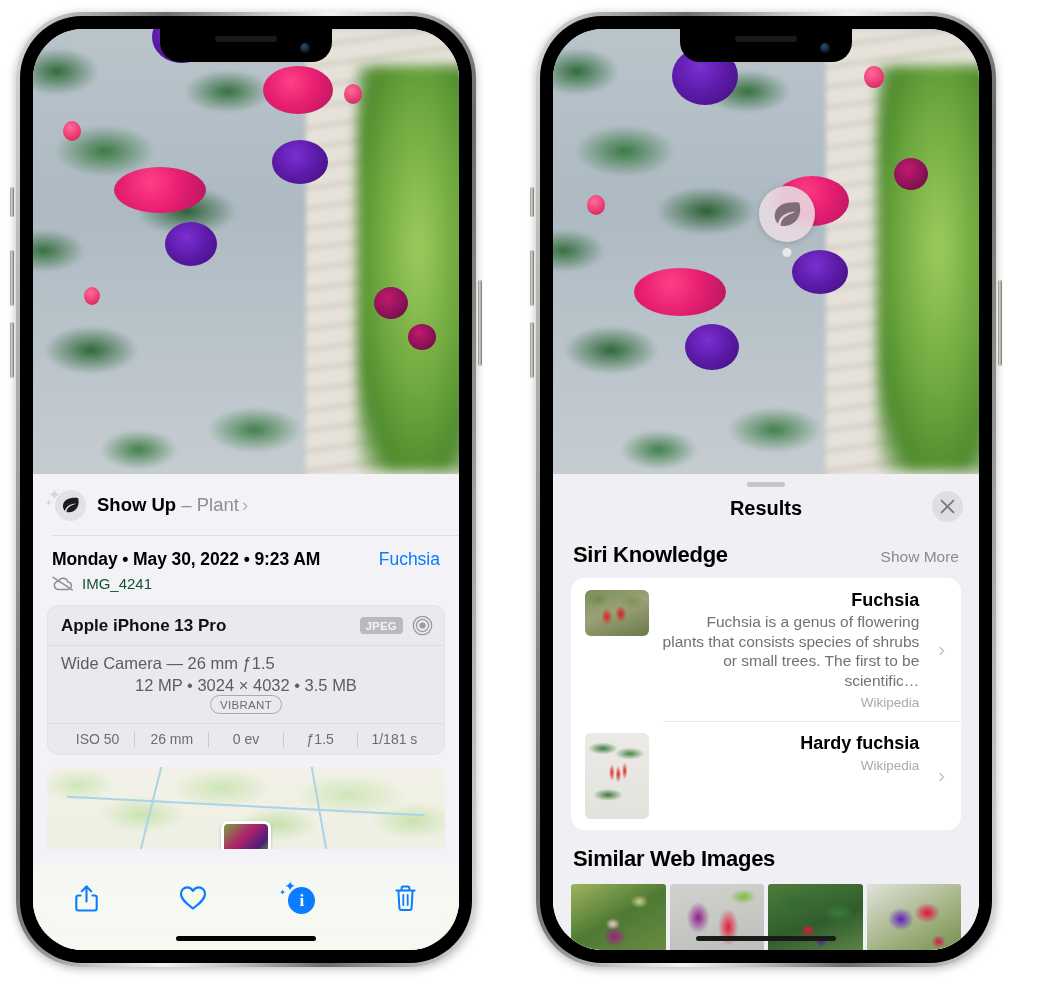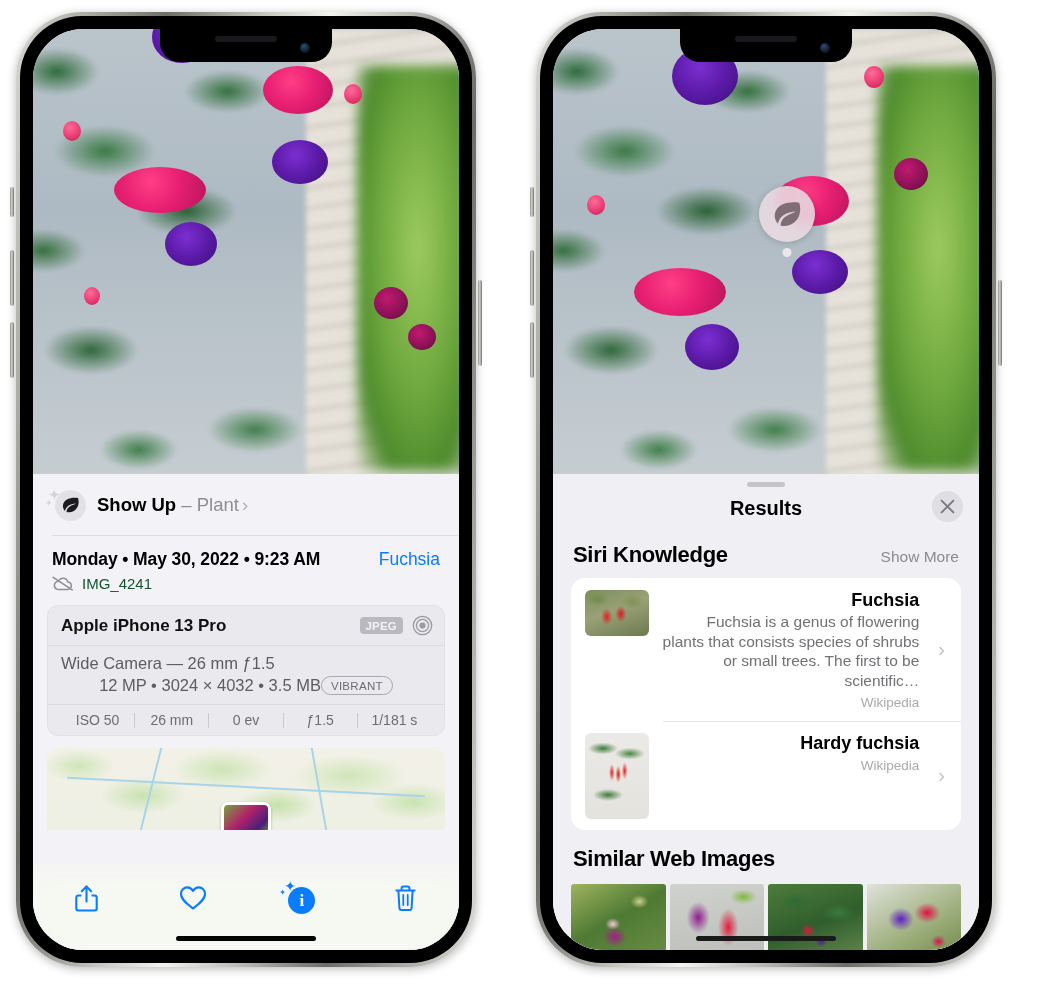--- a/index.html
+++ b/index.html
@@ -175,21 +175,21 @@
     border-bottom: 1px solid #dcdce0;
   }
   .cam-head .model { font-size: 17px; font-weight: 700; color: #111; }
   .cam-head .right { display: flex; align-items: center; gap: 9px; }
   .tag-jpeg {
     background: #b9b9bf; color: #f3f3f7; font-size: 11.5px; font-weight: 700;
     padding: 2.5px 6px; border-radius: 4px; letter-spacing: .2px;
   }
   .cam-body { padding: 8px 13px 9px 13px; border-bottom: 1px solid #dcdce0; }
   .cam-body .l1 { font-size: 16.5px; color: #5c5c61; }
-  .cam-body .l2row { display: flex; align-items: center; justify-content: center; margin-top: 3px; }
+  .cam-body .l2row { display: flex; align-items: center; justify-content: space-between; margin-top: 3px; flex-direction: column; }
   .cam-body .l2 { font-size: 16.5px; color: #5c5c61; }
   .tag-vibrant {
     border: 1px solid #a8a8ae; color: #6c6c72; font-size: 11.5px;
     padding: 2.5px 9px; border-radius: 10px; letter-spacing: .3px;
   }
   .cam-exif { display: flex; align-items: center; padding: 7px 13px; }
   .cam-exif span { font-size: 14px; color: #6c6c72; text-align: center; flex: 1; }
   .cam-exif i { width: 1px; height: 15px; background: #c9c9cf; display: block; }
 
   

